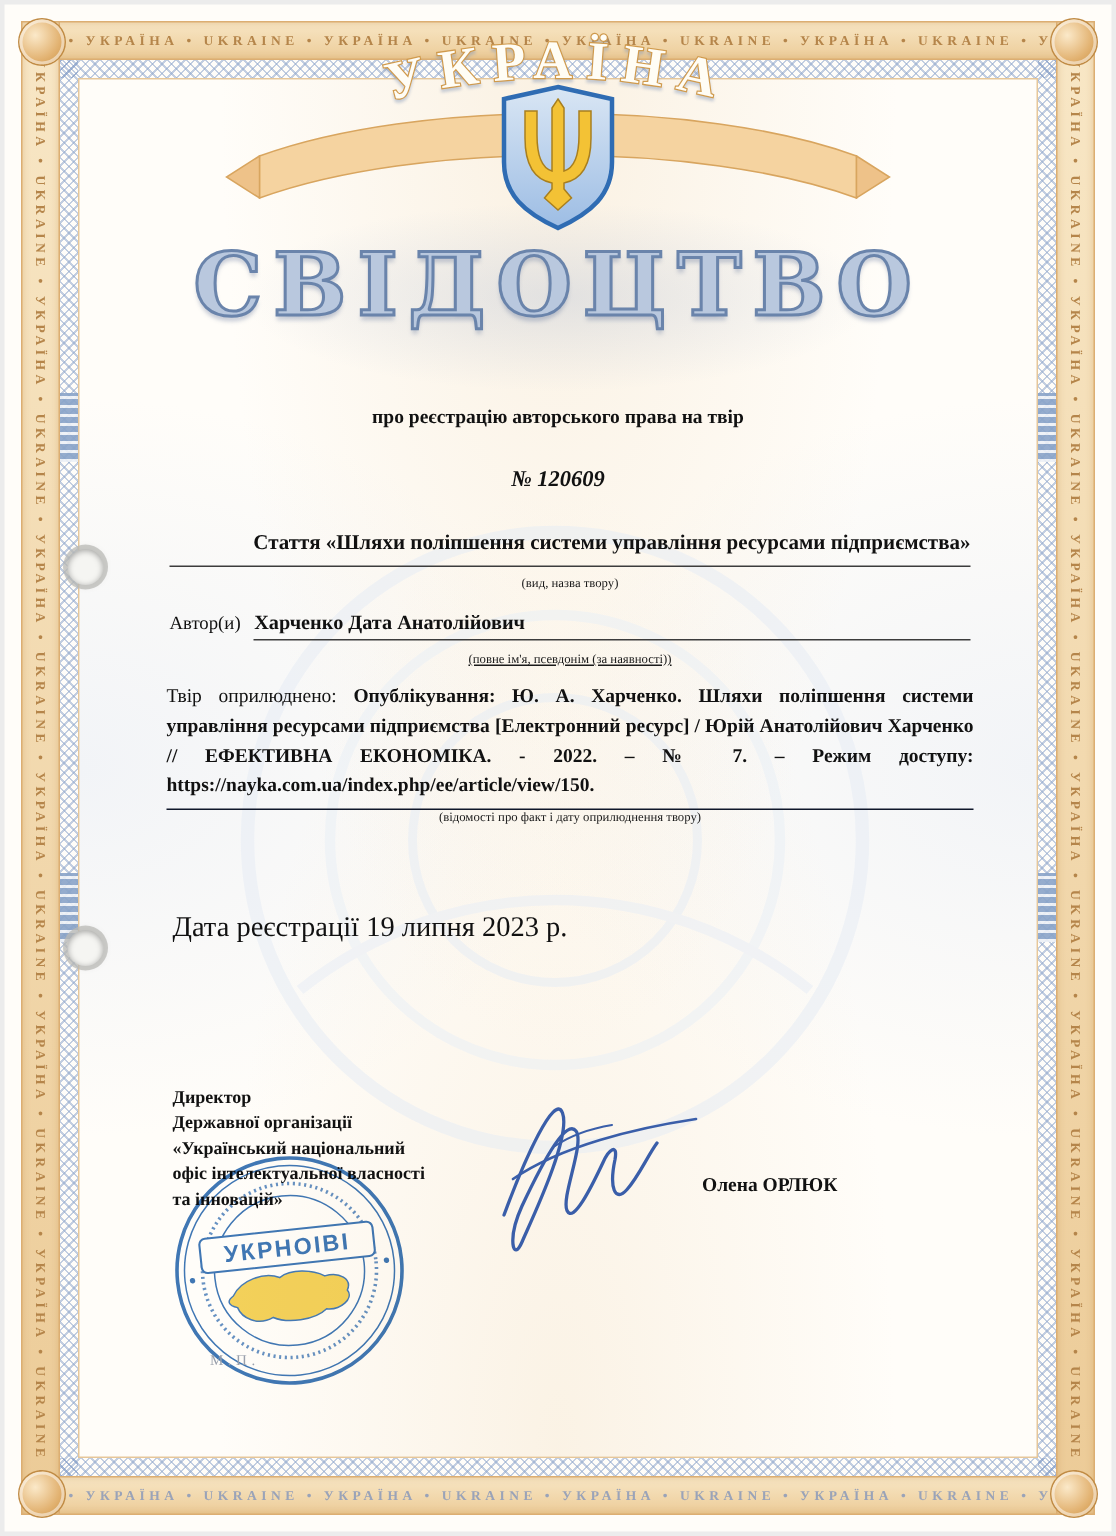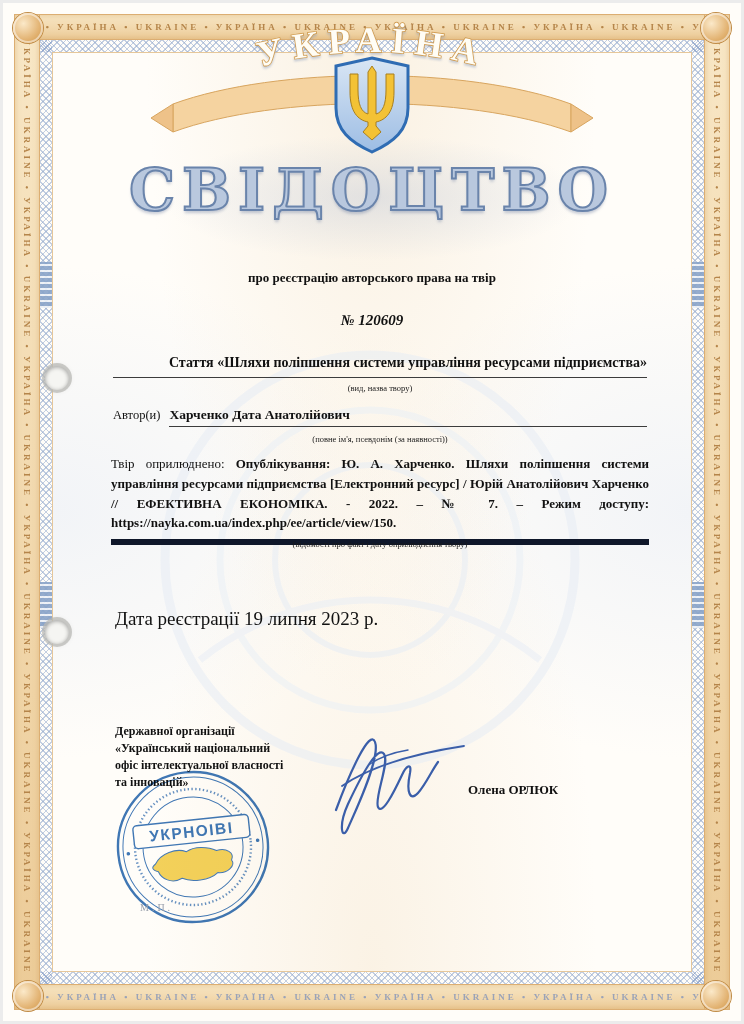--- a/index.html
+++ b/index.html
@@ -51,23 +51,23 @@
     text-shadow:0 3px 3px rgba(90,110,150,.35), 0 -1px 0 #fff;}
   .cert-subtitle{position:absolute;top:270px;left:0;right:0;text-align:center;font-weight:bold;font-size:13px;}
   .cert-number{position:absolute;top:312px;left:0;right:0;text-align:center;font-weight:bold;font-size:15px;font-style:italic;}
   .work-title{position:absolute;top:355px;left:113px;width:534px;text-align:right;
     font-weight:bold;font-size:14px;border-bottom:1px solid #3c3c3c;padding-bottom:6px;}
   .caption{position:absolute;font-size:8.5px;text-align:center;color:#1a1a1a;}
   .work-caption{top:383px;left:113px;width:534px;}
   .author-row{position:absolute;top:407px;left:113px;width:534px;display:flex;align-items:baseline;gap:9px;}
   .author-label{font-size:12.5px;white-space:nowrap;}
   .author-name{flex:1;font-weight:bold;font-size:13.5px;border-bottom:1px solid #3c3c3c;padding-bottom:3px;}
-  .author-caption{top:434px;left:113px;width:534px;}
+  .author-caption{top:434px;left:113px;width:534px;text-decoration:underline;}
   .pub-block{position:absolute;top:454px;left:111px;width:538px;font-size:13px;line-height:1.52;
-    text-align:justify;border-bottom:6px solid #0f172a;padding-bottom:6px;}
+    text-align:justify;border-bottom:1px solid #0f172a;padding-bottom:6px;}
   .pub-label{font-weight:normal;}
   .pub-text{font-weight:bold;}
   .pub-caption{top:539px;left:113px;width:534px;}
   .date-line{position:absolute;top:608px;left:115px;font-size:19px;}
   .signatory{position:absolute;top:723px;left:115px;width:252px;font-weight:bold;font-size:12px;line-height:1.42;}
   .sig-name{position:absolute;top:782px;left:468px;font-weight:bold;font-size:13px;}
   .signature-svg{position:absolute;left:312px;top:712px;}
   .seal{position:absolute;left:114px;top:768px;transform:rotate(-6deg);opacity:.92;mix-blend-mode:multiply;}
   .mp{position:absolute;top:902px;left:140px;font-size:10px;letter-spacing:3px;color:#9aa0ac;}
 </style>
@@ -151,20 +151,21 @@
 
   <div class="pub-block">
     <span class="pub-label">Твір оприлюднено:</span>
     <span class="pub-text">Опублікування: Ю. А. Харченко. Шляхи поліпшення системи управління ресурсами підприємства [Електронний ресурс] / Юрій Анатолійович Харченко // ЕФЕКТИВНА ЕКОНОМІКА. - 2022. – № 7. – Режим доступу: https://nayka.com.ua/index.php/ee/article/view/150.</span>
   </div>
   <div class="caption pub-caption">(відомості про факт і дату оприлюднення твору)</div>
 
   <div class="date-line">Дата реєстрації 19 липня 2023 р.</div>
 
   <div class="signatory">
+    <div>Директор</div>
     <div>Державної організації</div>
     <div>«Український національний</div>
     <div>офіс інтелектуальної власності</div>
     <div>та інновацій»</div>
   </div>
 
   <svg class="signature-svg" width="170" height="140" viewBox="0 0 170 140">
     <g fill="none" stroke="#3a5ea9" stroke-width="2.2" stroke-linecap="round">
       <path d="M24,98 C38,60 58,16 63,30 C69,46 42,102 36,116 C30,130 26,114 36,92 C52,58 66,34 72,42 C78,50 62,86 66,95 C70,104 82,80 90,63 C94,54 100,50 98,61 C94,80 98,90 106,81 C114,72 120,58 126,50"></path>
       <path d="M30,74 C62,52 112,40 152,34" stroke-width="1.8"></path>

